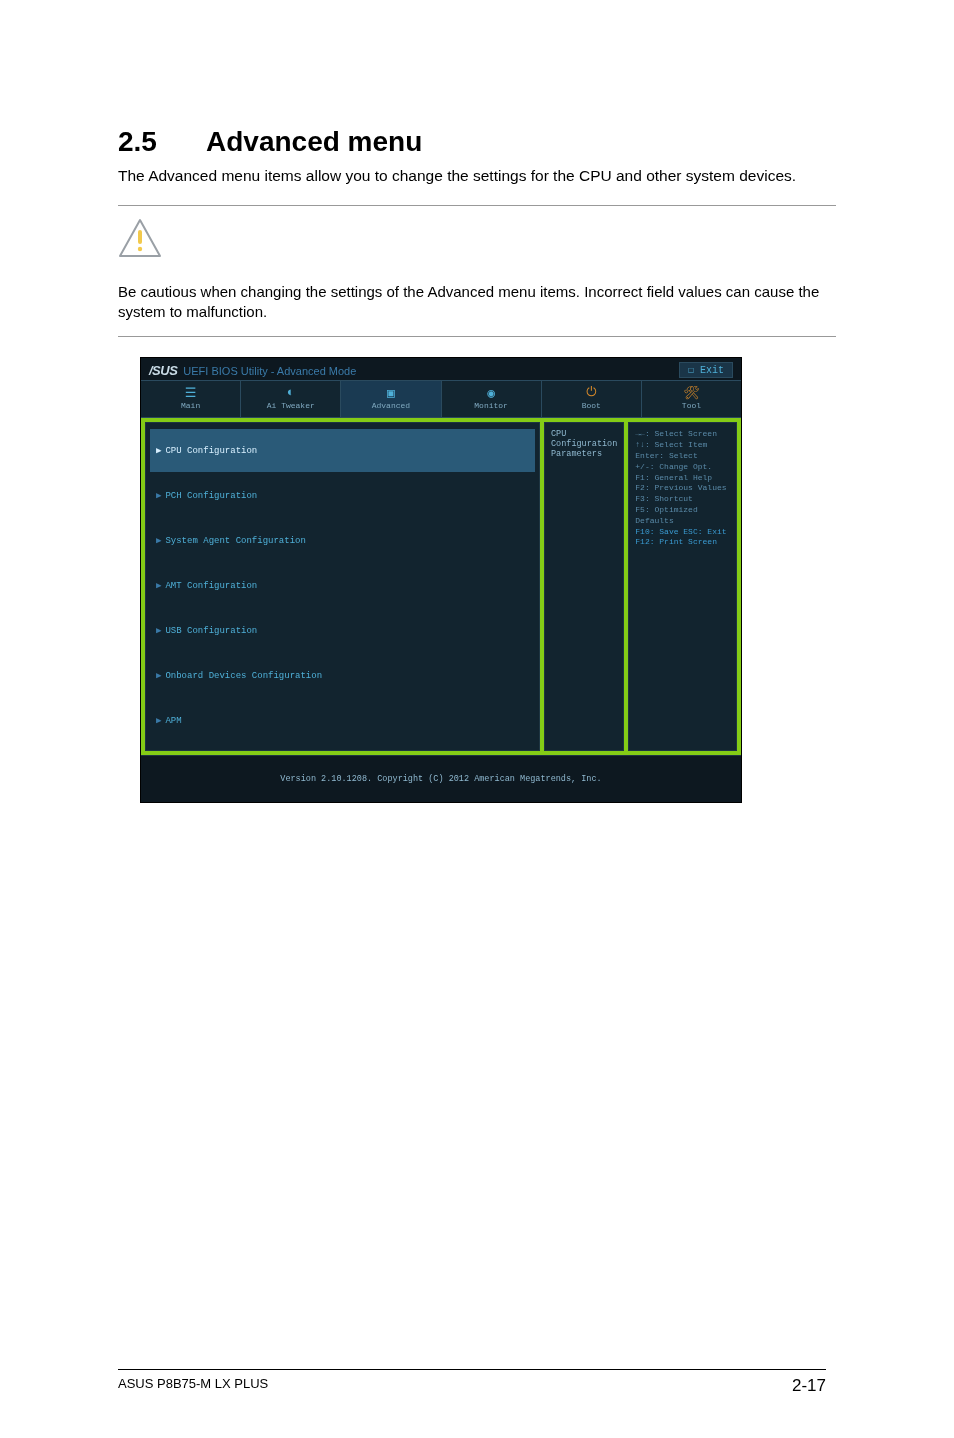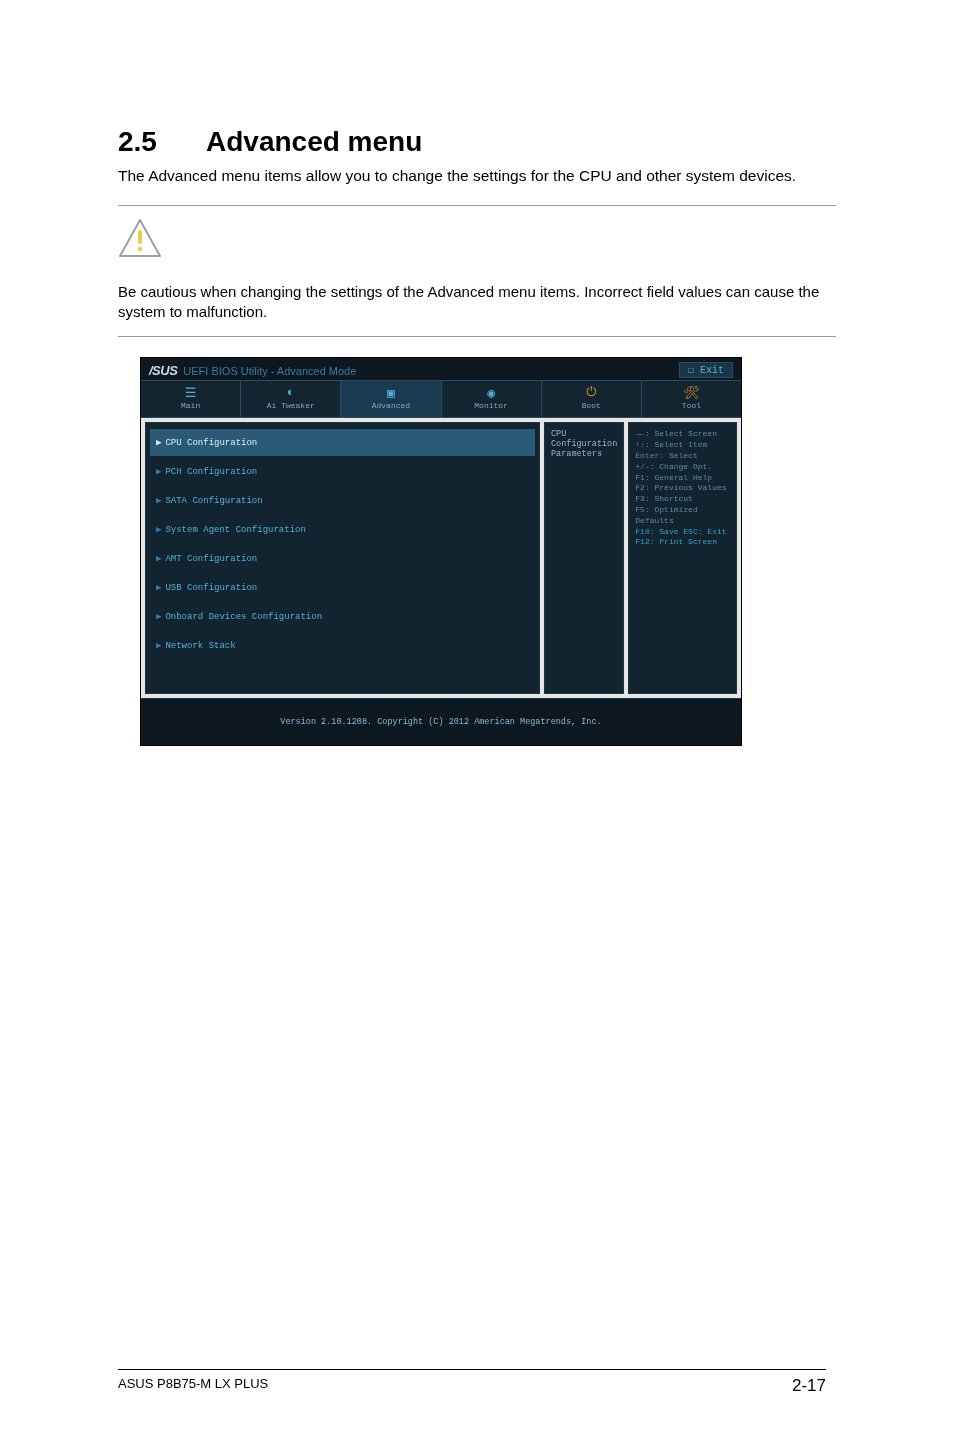--- a/index.html
+++ b/index.html
@@ -35,21 +35,21 @@
     margin-bottom: 20px;
     flex-direction: column;
   }
   .caution-icon { flex: 0 0 44px; padding-top: 2px; }
   .caution-text { font-size: 15px; line-height: 1.35; }
 
   
   .bios-shot {
     width: 602px;
     margin: 0 0 0 22px;
-    background: #e5e5e5;
+    background: #84cc16;
     border: 1px solid #000;
     font-family: "Courier New", monospace;
     color: #a7c6d8;
     font-size: 9px;
   }
   .bios-titlebar {
     display: flex;
     justify-content: space-between;
     align-items: center;
     padding: 4px 8px 2px 8px;
@@ -97,21 +97,21 @@
     padding: 4px;
     gap: 4px;
   }
   .bios-left {
     flex: 0 0 395px;
     background: #12242f;
     border: 1px solid #1e3542;
     padding: 6px 4px;
   }
   .menu-item {
-    padding: 8px 6px;
+    padding: 16px 6px;
     color: #4fb0d8;
     cursor: default;
     margin-bottom: 2px;
   }
   .menu-item.selected { background: #2a5a78; color: #d8f0ff; }
   .arrow { color: #3a7aa8; margin-right: 4px; }
   .menu-item.selected .arrow { color: #d8f0ff; }
   .bios-right {
     flex: 1;
     display: flex;
@@ -213,26 +213,25 @@
     <div class="bios-tab tool">
       <span class="tab-icon">🛠</span>
       <span class="tab-label">Tool</span>
     </div>
   </div>
 
   <div class="bios-body">
     <div class="bios-left">
       <div class="menu-item selected"><span class="arrow">▶</span><span>CPU Configuration</span></div>
       <div class="menu-item"><span class="arrow">▶</span><span>PCH Configuration</span></div>
-      <div class="menu-item"><span class="arrow">▶</span><span>SATA Configuration</span></div>
       <div class="menu-item"><span class="arrow">▶</span><span>System Agent Configuration</span></div>
       <div class="menu-item"><span class="arrow">▶</span><span>AMT Configuration</span></div>
       <div class="menu-item"><span class="arrow">▶</span><span>USB Configuration</span></div>
       <div class="menu-item"><span class="arrow">▶</span><span>Onboard Devices Configuration</span></div>
-      <div class="menu-item"><span class="arrow">▶</span><span>Network Stack</span></div>
+      <div class="menu-item"><span class="arrow">▶</span><span>APM</span></div>
     </div>
     <div class="bios-right">
       <div class="help-box">CPU Configuration Parameters</div>
       <div class="keys-box">
         <div>→←: Select Screen</div>
         <div>↑↓: Select Item</div>
         <div>Enter: Select</div>
         <div>+/-: Change Opt.</div>
         <div>F1: General Help</div>
         <div>F2: Previous Values</div>

